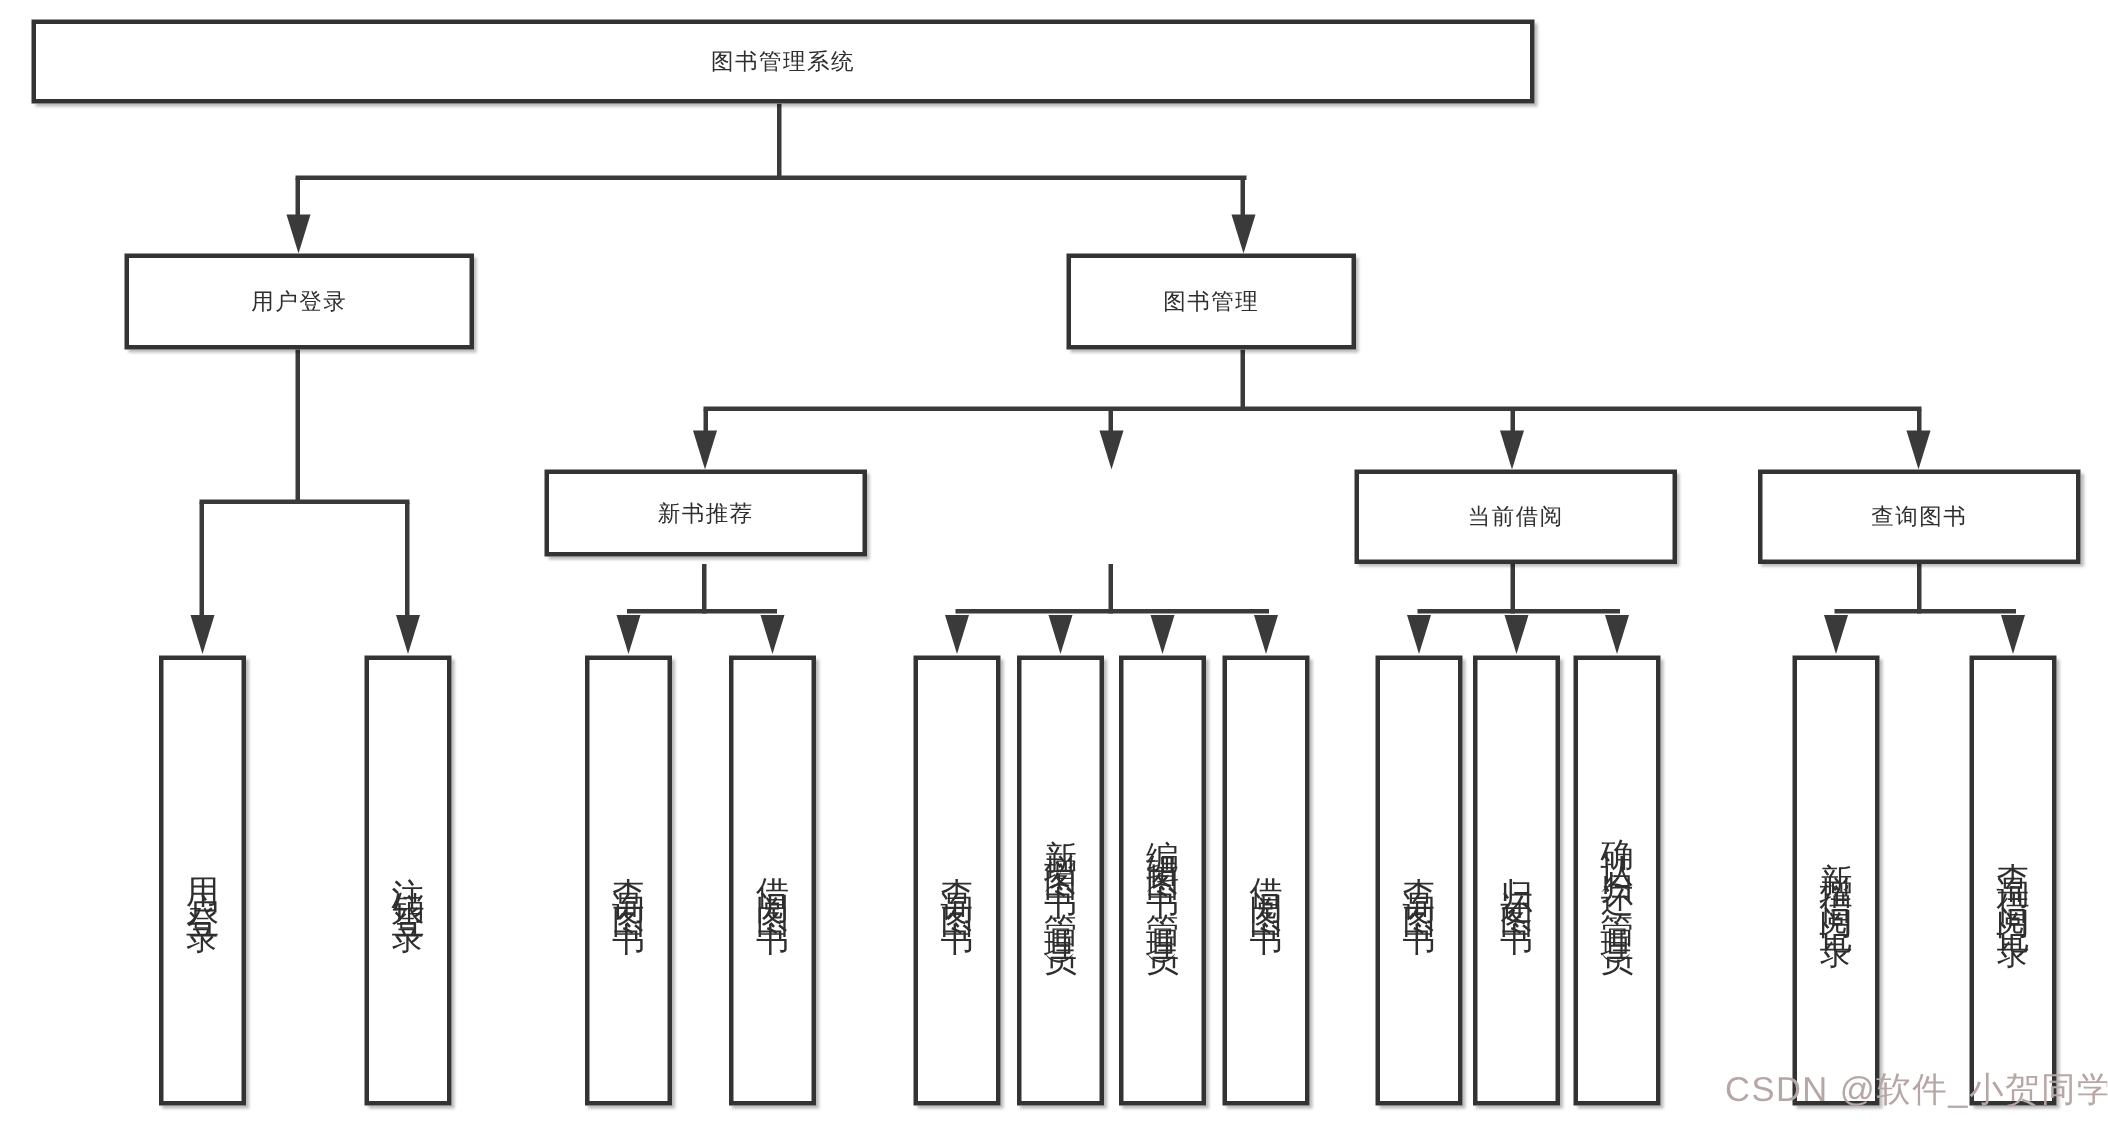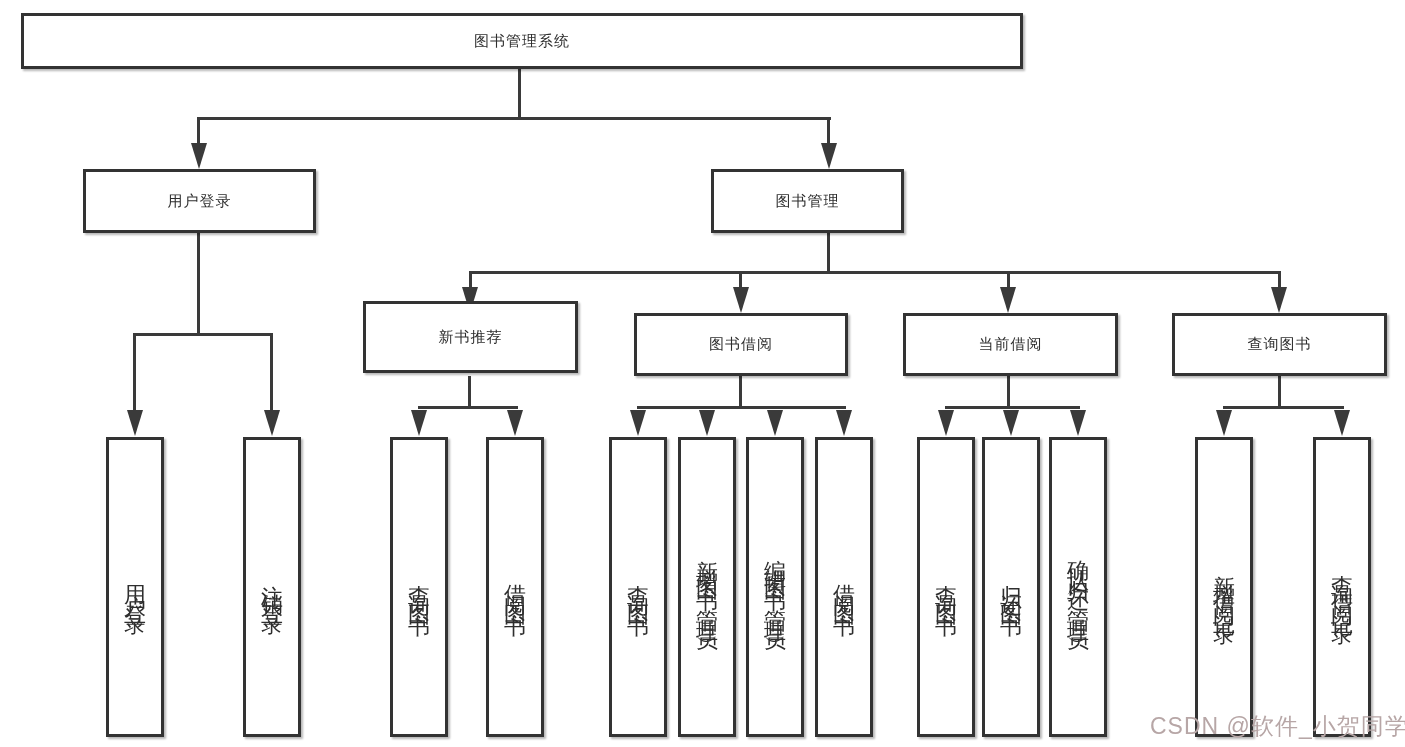--- a/index.html
+++ b/index.html
@@ -117,25 +117,22 @@
     <span>图书管理系统</span>
   </div>
 
   <div class="box" style="left:83px;top:169px;width:233px;height:64px;">
     <span>用户登录</span>
   </div>
   <div class="box" style="left:711px;top:169px;width:193px;height:64px;">
     <span>图书管理</span>
   </div>
 
-  <div class="box" style="left:363px;top:301px;width:215px;height:72px;">
+  <div class="box" style="left:363px;top:313px;width:215px;height:58px;">
     <span>新书推荐</span>
-  </div>
-  <div class="box" style="left:634px;top:313px;width:214px;height:63px;">
-    <span>图书借阅</span>
   </div>
   <div class="box" style="left:903px;top:313px;width:215px;height:63px;">
     <span>当前借阅</span>
   </div>
   <div class="box" style="left:1172px;top:313px;width:215px;height:63px;">
     <span>查询图书</span>
   </div>
 
   <div class="box leaf" style="left:106px;top:437px;width:58px;height:300px;">
     <span>用户登录</span>

